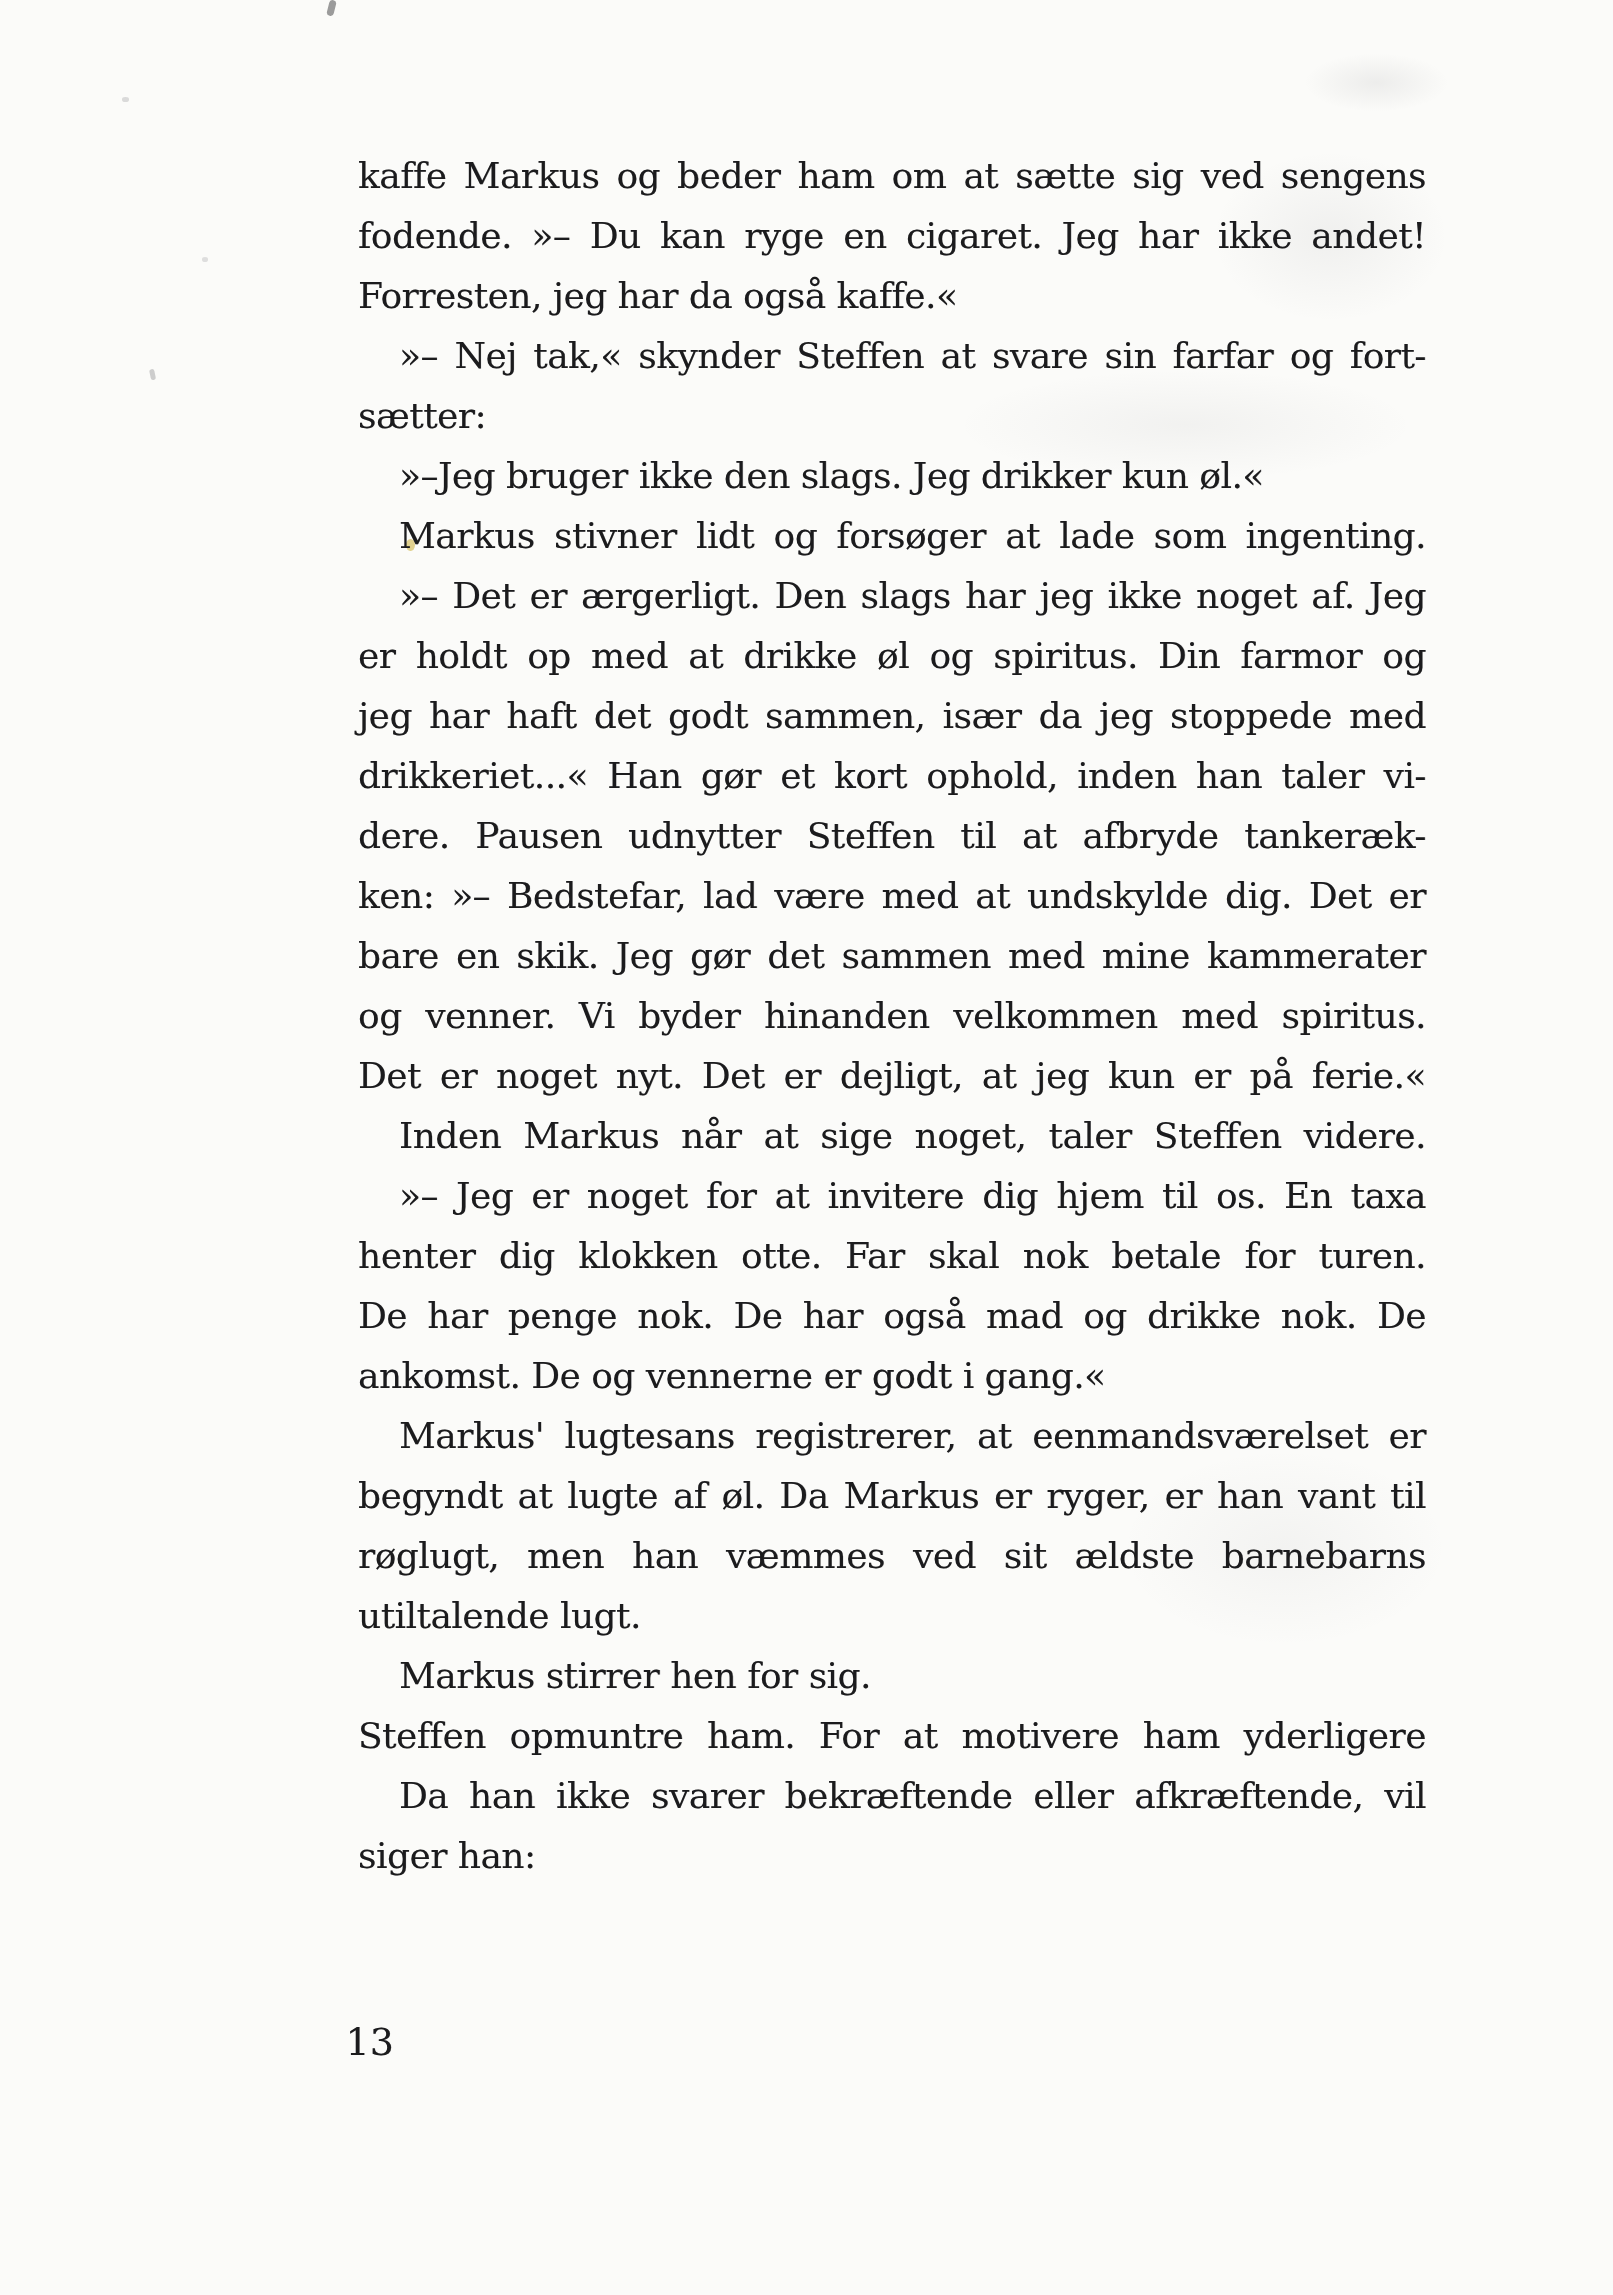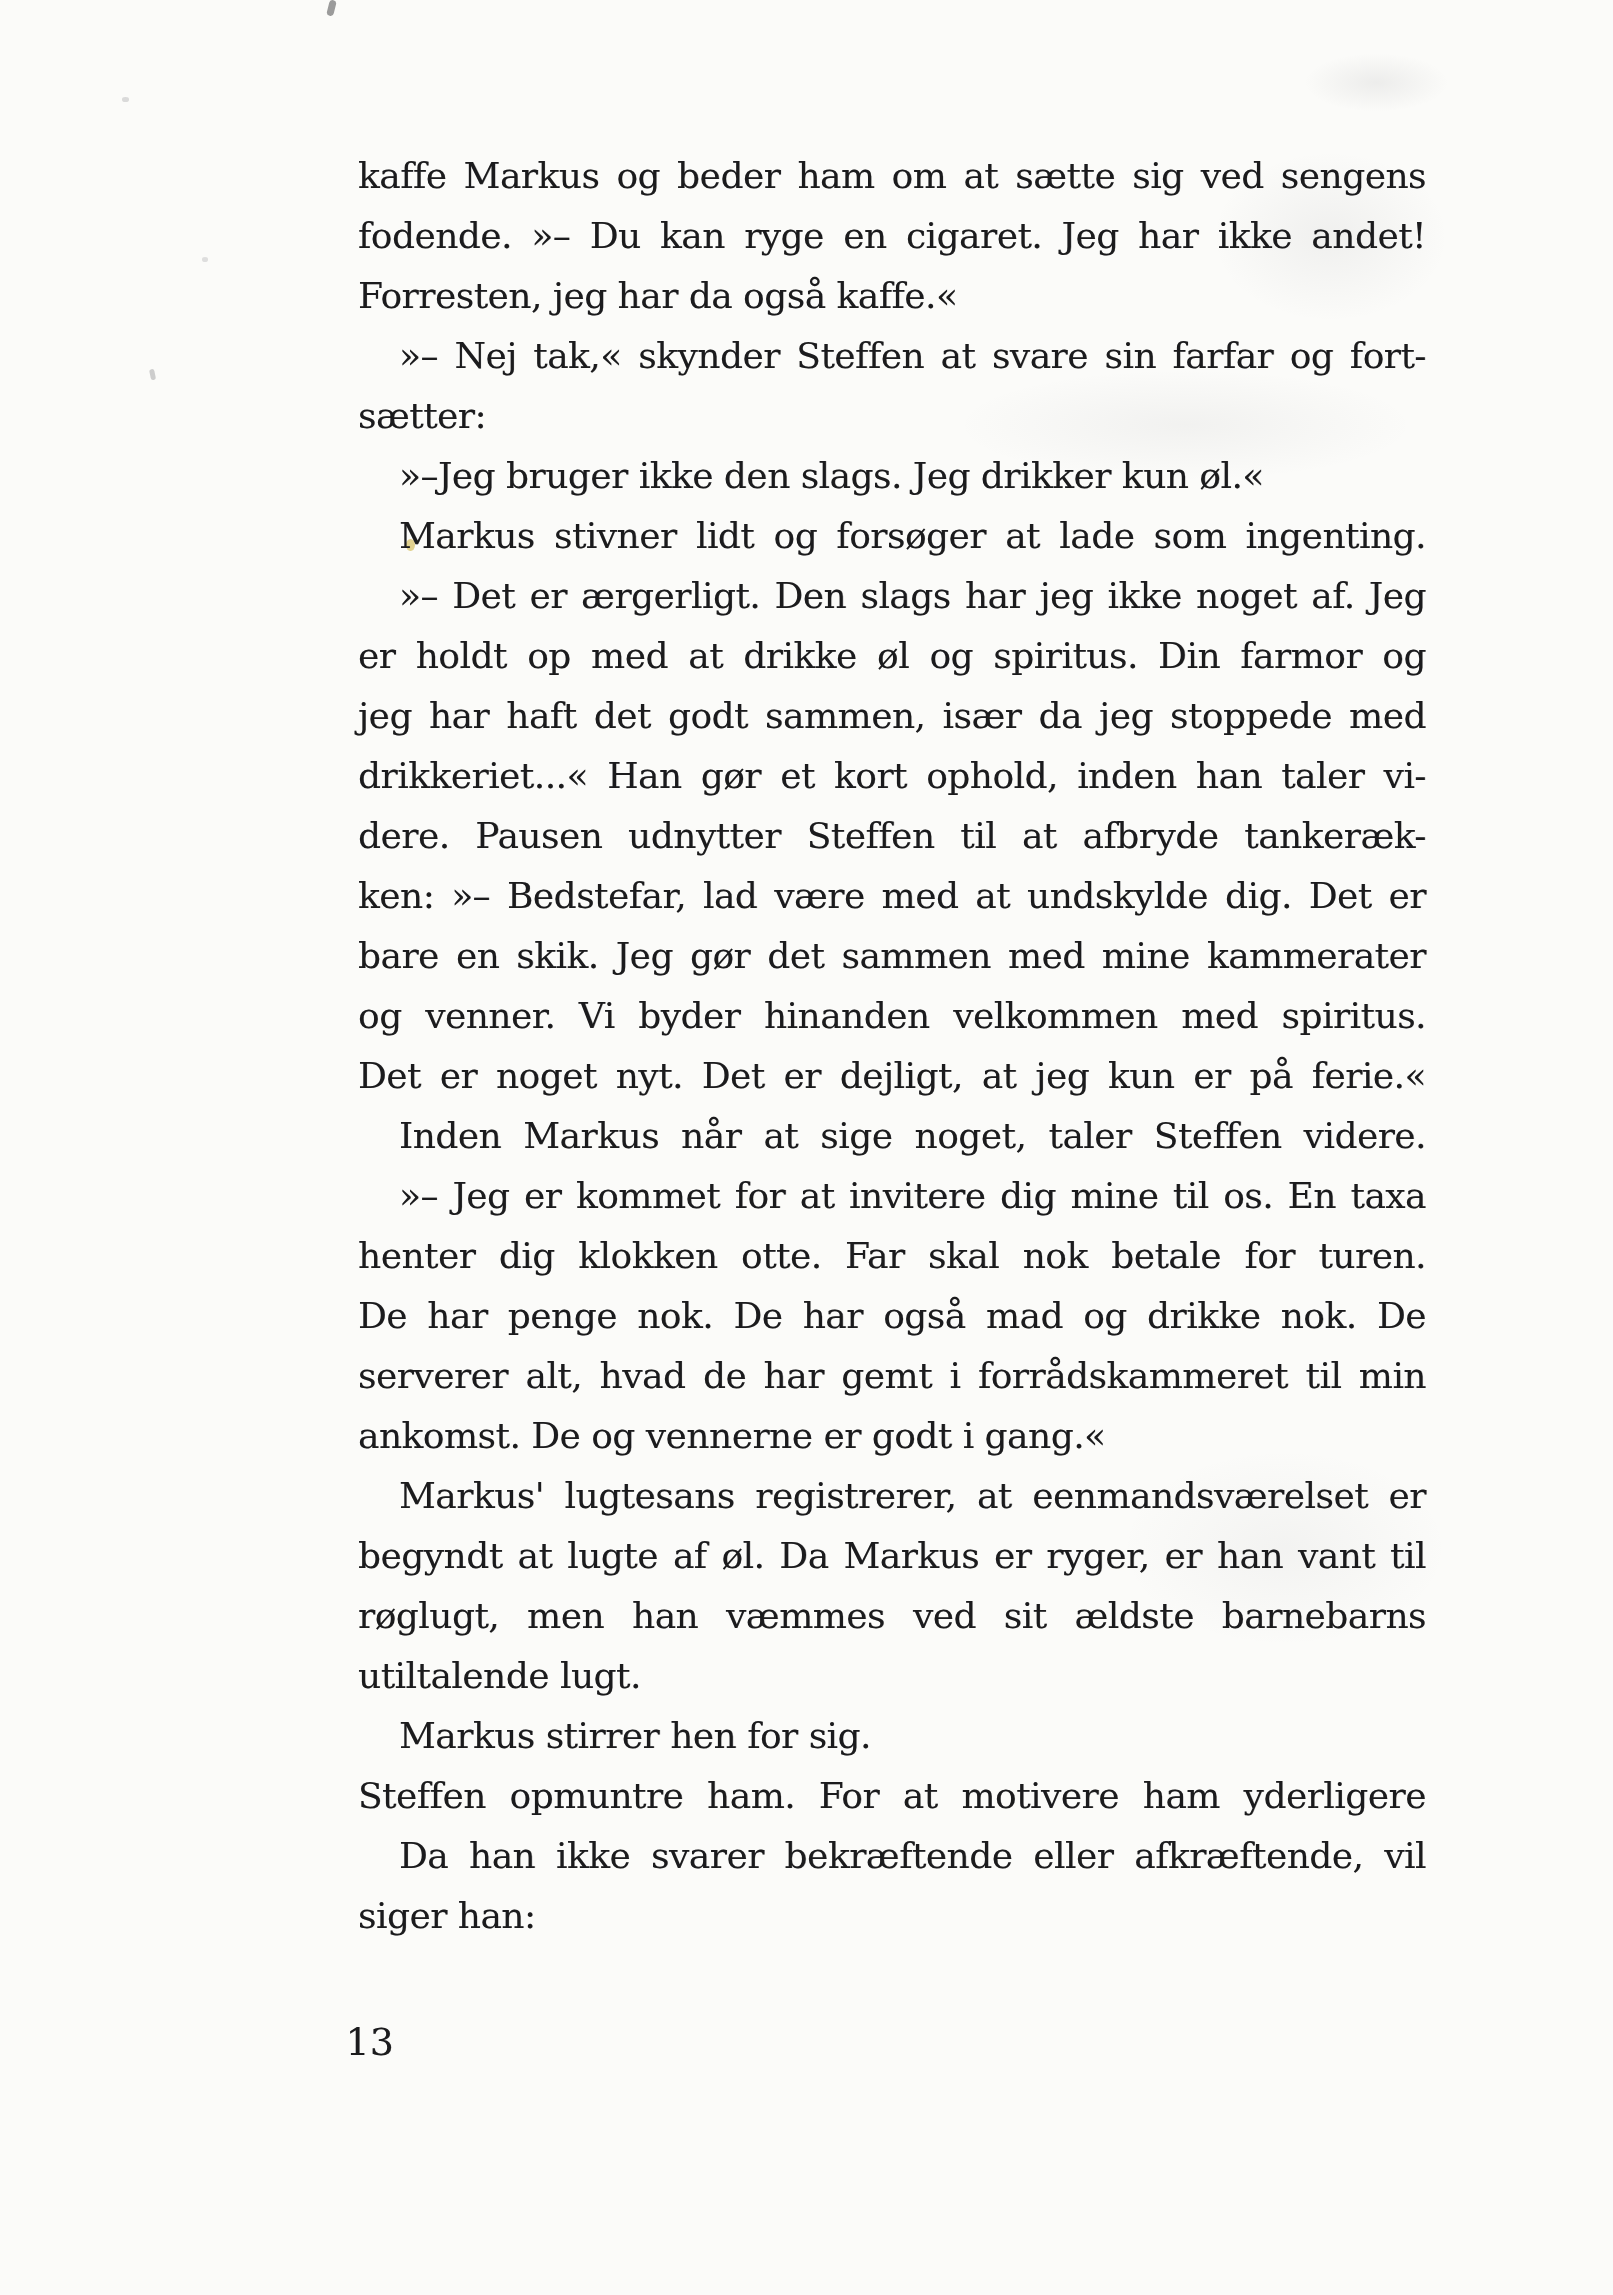--- a/index.html
+++ b/index.html
@@ -116,24 +116,23 @@
       <div class="line indent justify">»– Det er ærgerligt. Den slags har jeg ikke noget af. Jeg</div>
       <div class="line justify">er holdt op med at drikke øl og spiritus. Din farmor og</div>
       <div class="line justify">jeg har haft det godt sammen, især da jeg stoppede med</div>
       <div class="line justify">drikkeriet...« Han gør et kort ophold, inden han taler vi-</div>
       <div class="line justify">dere. Pausen udnytter Steffen til at afbryde tankeræk-</div>
       <div class="line justify">ken: »– Bedstefar, lad være med at undskylde dig. Det er</div>
       <div class="line justify">bare en skik. Jeg gør det sammen med mine kammerater</div>
       <div class="line justify">og venner. Vi byder hinanden velkommen med spiritus.</div>
       <div class="line justify">Det er noget nyt. Det er dejligt, at jeg kun er på ferie.«</div>
       <div class="line indent justify">Inden Markus når at sige noget, taler Steffen videre.</div>
-      <div class="line indent justify">»– Jeg er kommet for at invitere dig mine til os. En taxa</div>
+      <div class="line indent justify">»– Jeg er noget for at invitere dig hjem til os. En taxa</div>
       <div class="line justify">henter dig klokken otte. Far skal nok betale for turen.</div>
       <div class="line justify">De har penge nok. De har også mad og drikke nok. De</div>
-      <div class="line justify">serverer alt, hvad de har gemt i forrådskammeret til min</div>
       <div class="line">ankomst. De og vennerne er godt i gang.«</div>
       <div class="line indent justify">Markus' lugtesans registrerer, at eenmandsværelset er</div>
       <div class="line justify">begyndt at lugte af øl. Da Markus er ryger, er han vant til</div>
       <div class="line justify">røglugt, men han væmmes ved sit ældste barnebarns</div>
       <div class="line">utiltalende lugt.</div>
       <div class="line indent">Markus stirrer hen for sig.</div>
       <div class="line justify">Steffen opmuntre ham. For at motivere ham yderligere</div>
       <div class="line indent justify">Da han ikke svarer bekræftende eller afkræftende, vil</div>
       <div class="line">siger han:</div>
     </div>

